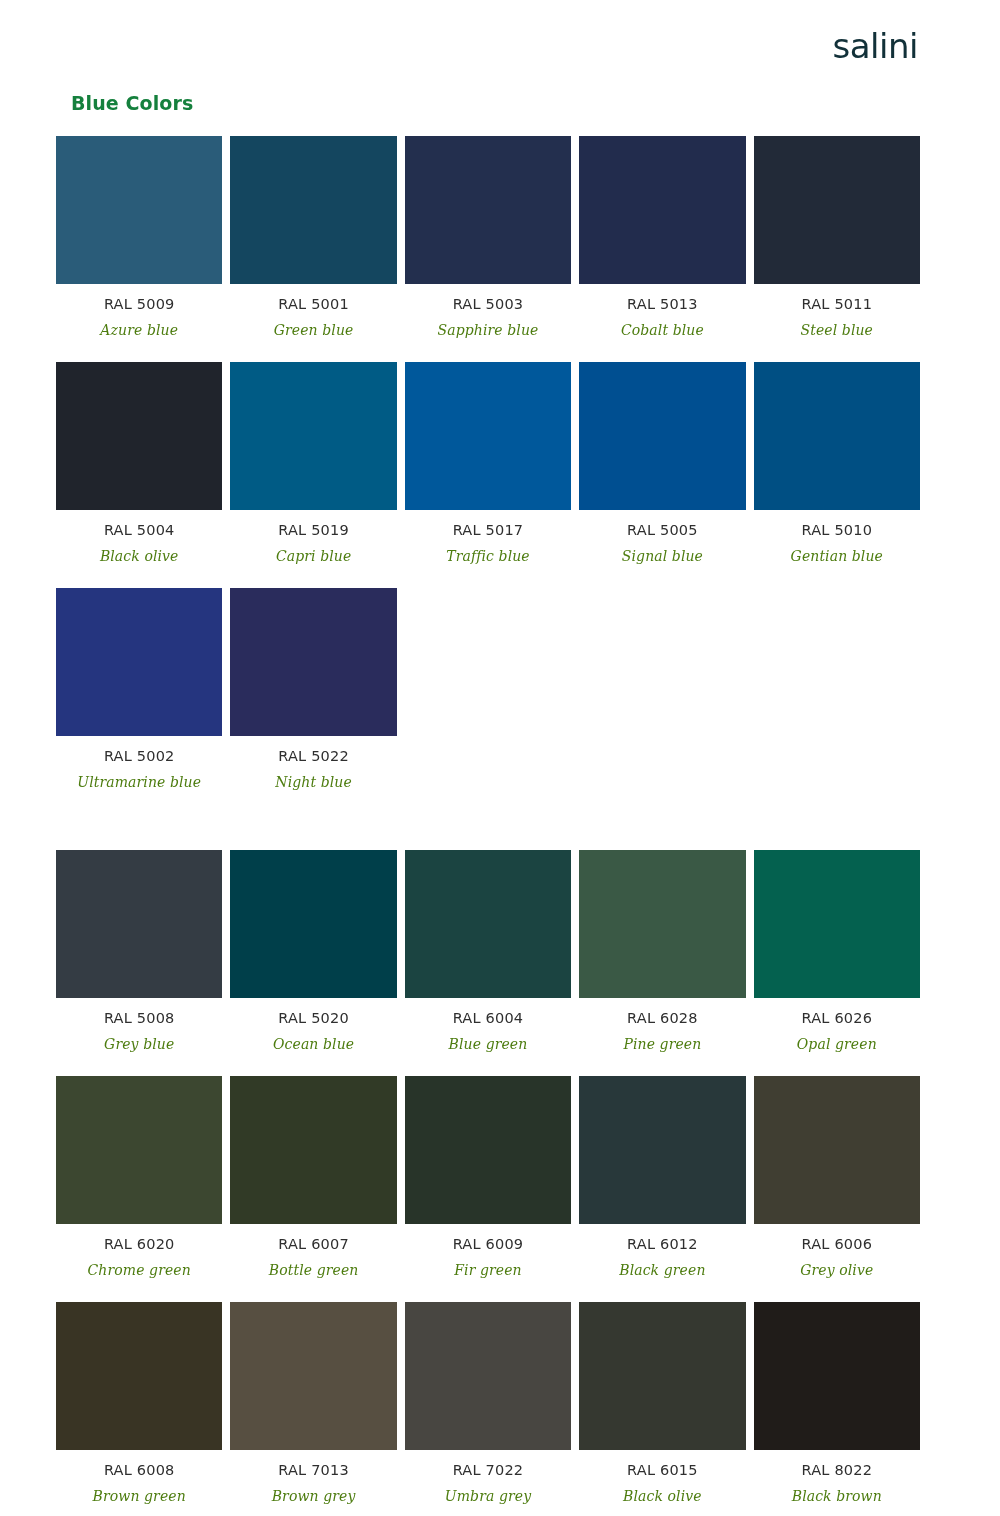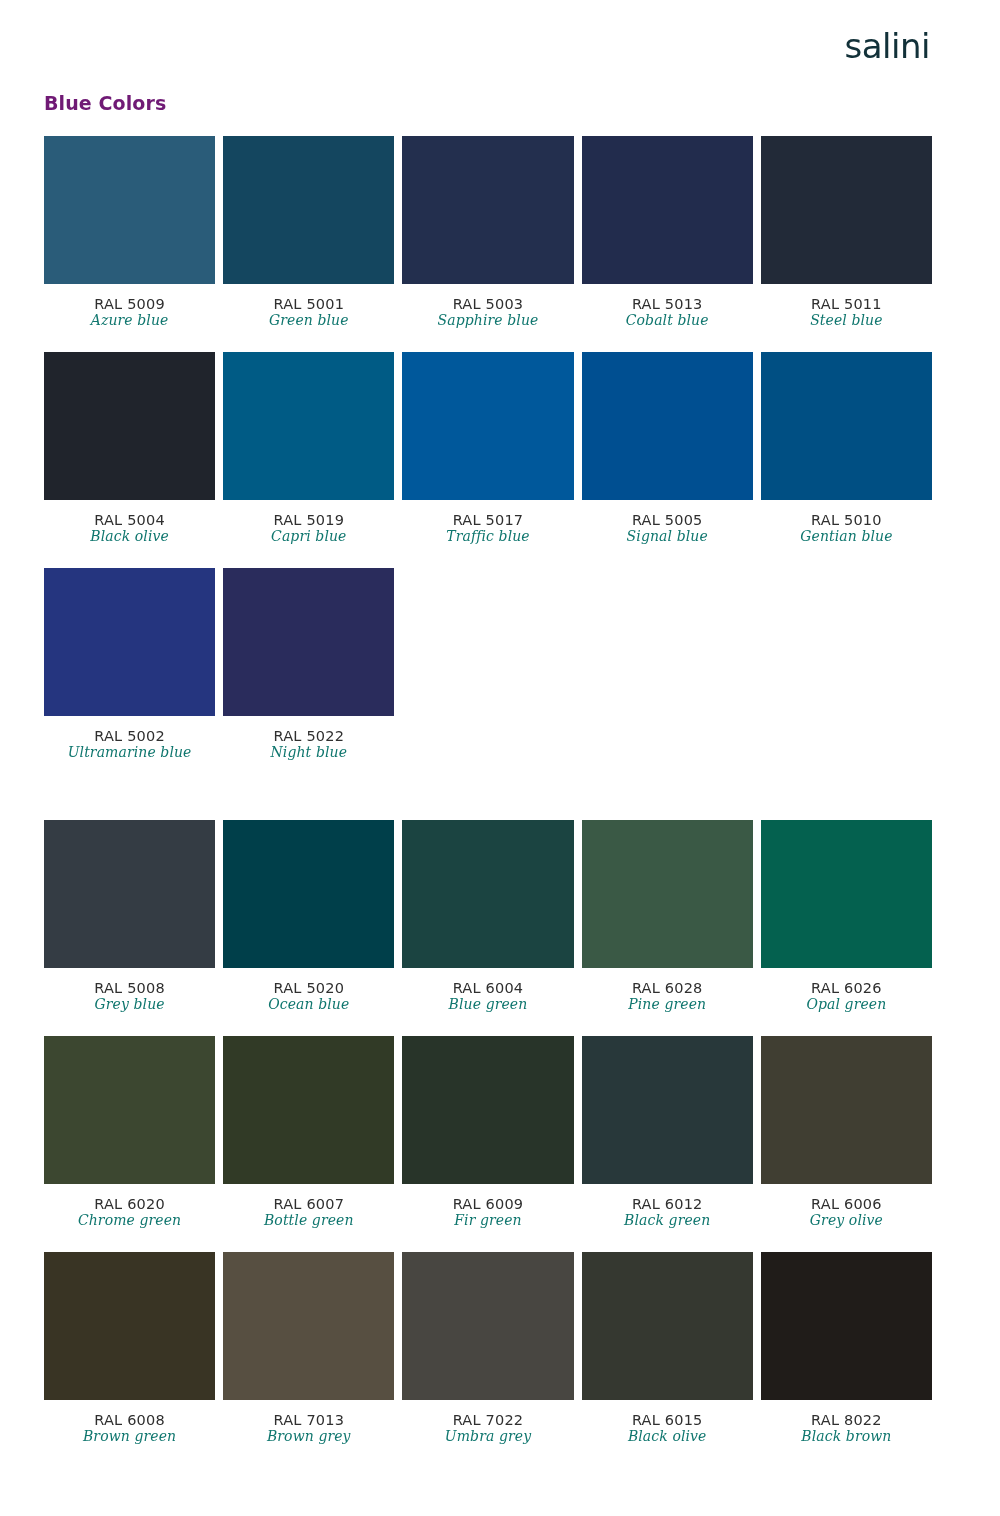--- a/index.html
+++ b/index.html
@@ -13,21 +13,21 @@
     font-family: "Liberation Sans", sans-serif;
     color: #2b2b2b;
     position: relative;
     overflow: hidden;
   }
 
   .page {
     width: 976px;
     height: 1516px;
     box-sizing: border-box;
-    padding: 0 44px;
+    padding: 0 56px;
     position: relative;
   }
 
   
   .brand-bar {
     height: 92px;
     display: flex;
     align-items: center;
     justify-content: flex-end;
     padding-right: 2px;
@@ -40,23 +40,23 @@
     color: #123139;
     line-height: 1;
   }
 
   
   .section { margin-bottom: 6px; }
   .section-title {
     font-family: "DejaVu Sans", sans-serif;
     font-size: 19px;
     font-weight: 700;
-    color: #701a75;
+    color: #15803d;
     letter-spacing: 0.1px;
-    margin: 0 0 22px 0;
+    margin: 0 0 22px 15px;
   }
 
   .swatch-grid {
     display: grid;
     grid-template-columns: repeat(5, 1fr);
     column-gap: 8px;
     row-gap: 0;
     text-align: center;
   }
 
@@ -74,22 +74,22 @@
     font-weight: 400;
     color: #2f2f2f;
     margin-top: 12px;
     letter-spacing: 0.2px;
     white-space: nowrap;
   }
   .swatch-name {
     font-family: "DejaVu Serif", serif;
     font-style: italic;
     font-size: 14px;
-    color: #0f766e;
-    margin-top: 0;
+    color: #4d7c0f;
+    margin-top: 10px;
     letter-spacing: 0.1px;
     white-space: nowrap;
   }
 
   .gap-between-sections { height: 30px; }
 </style>
 </head>
 <body>
 
 <div class="page">

